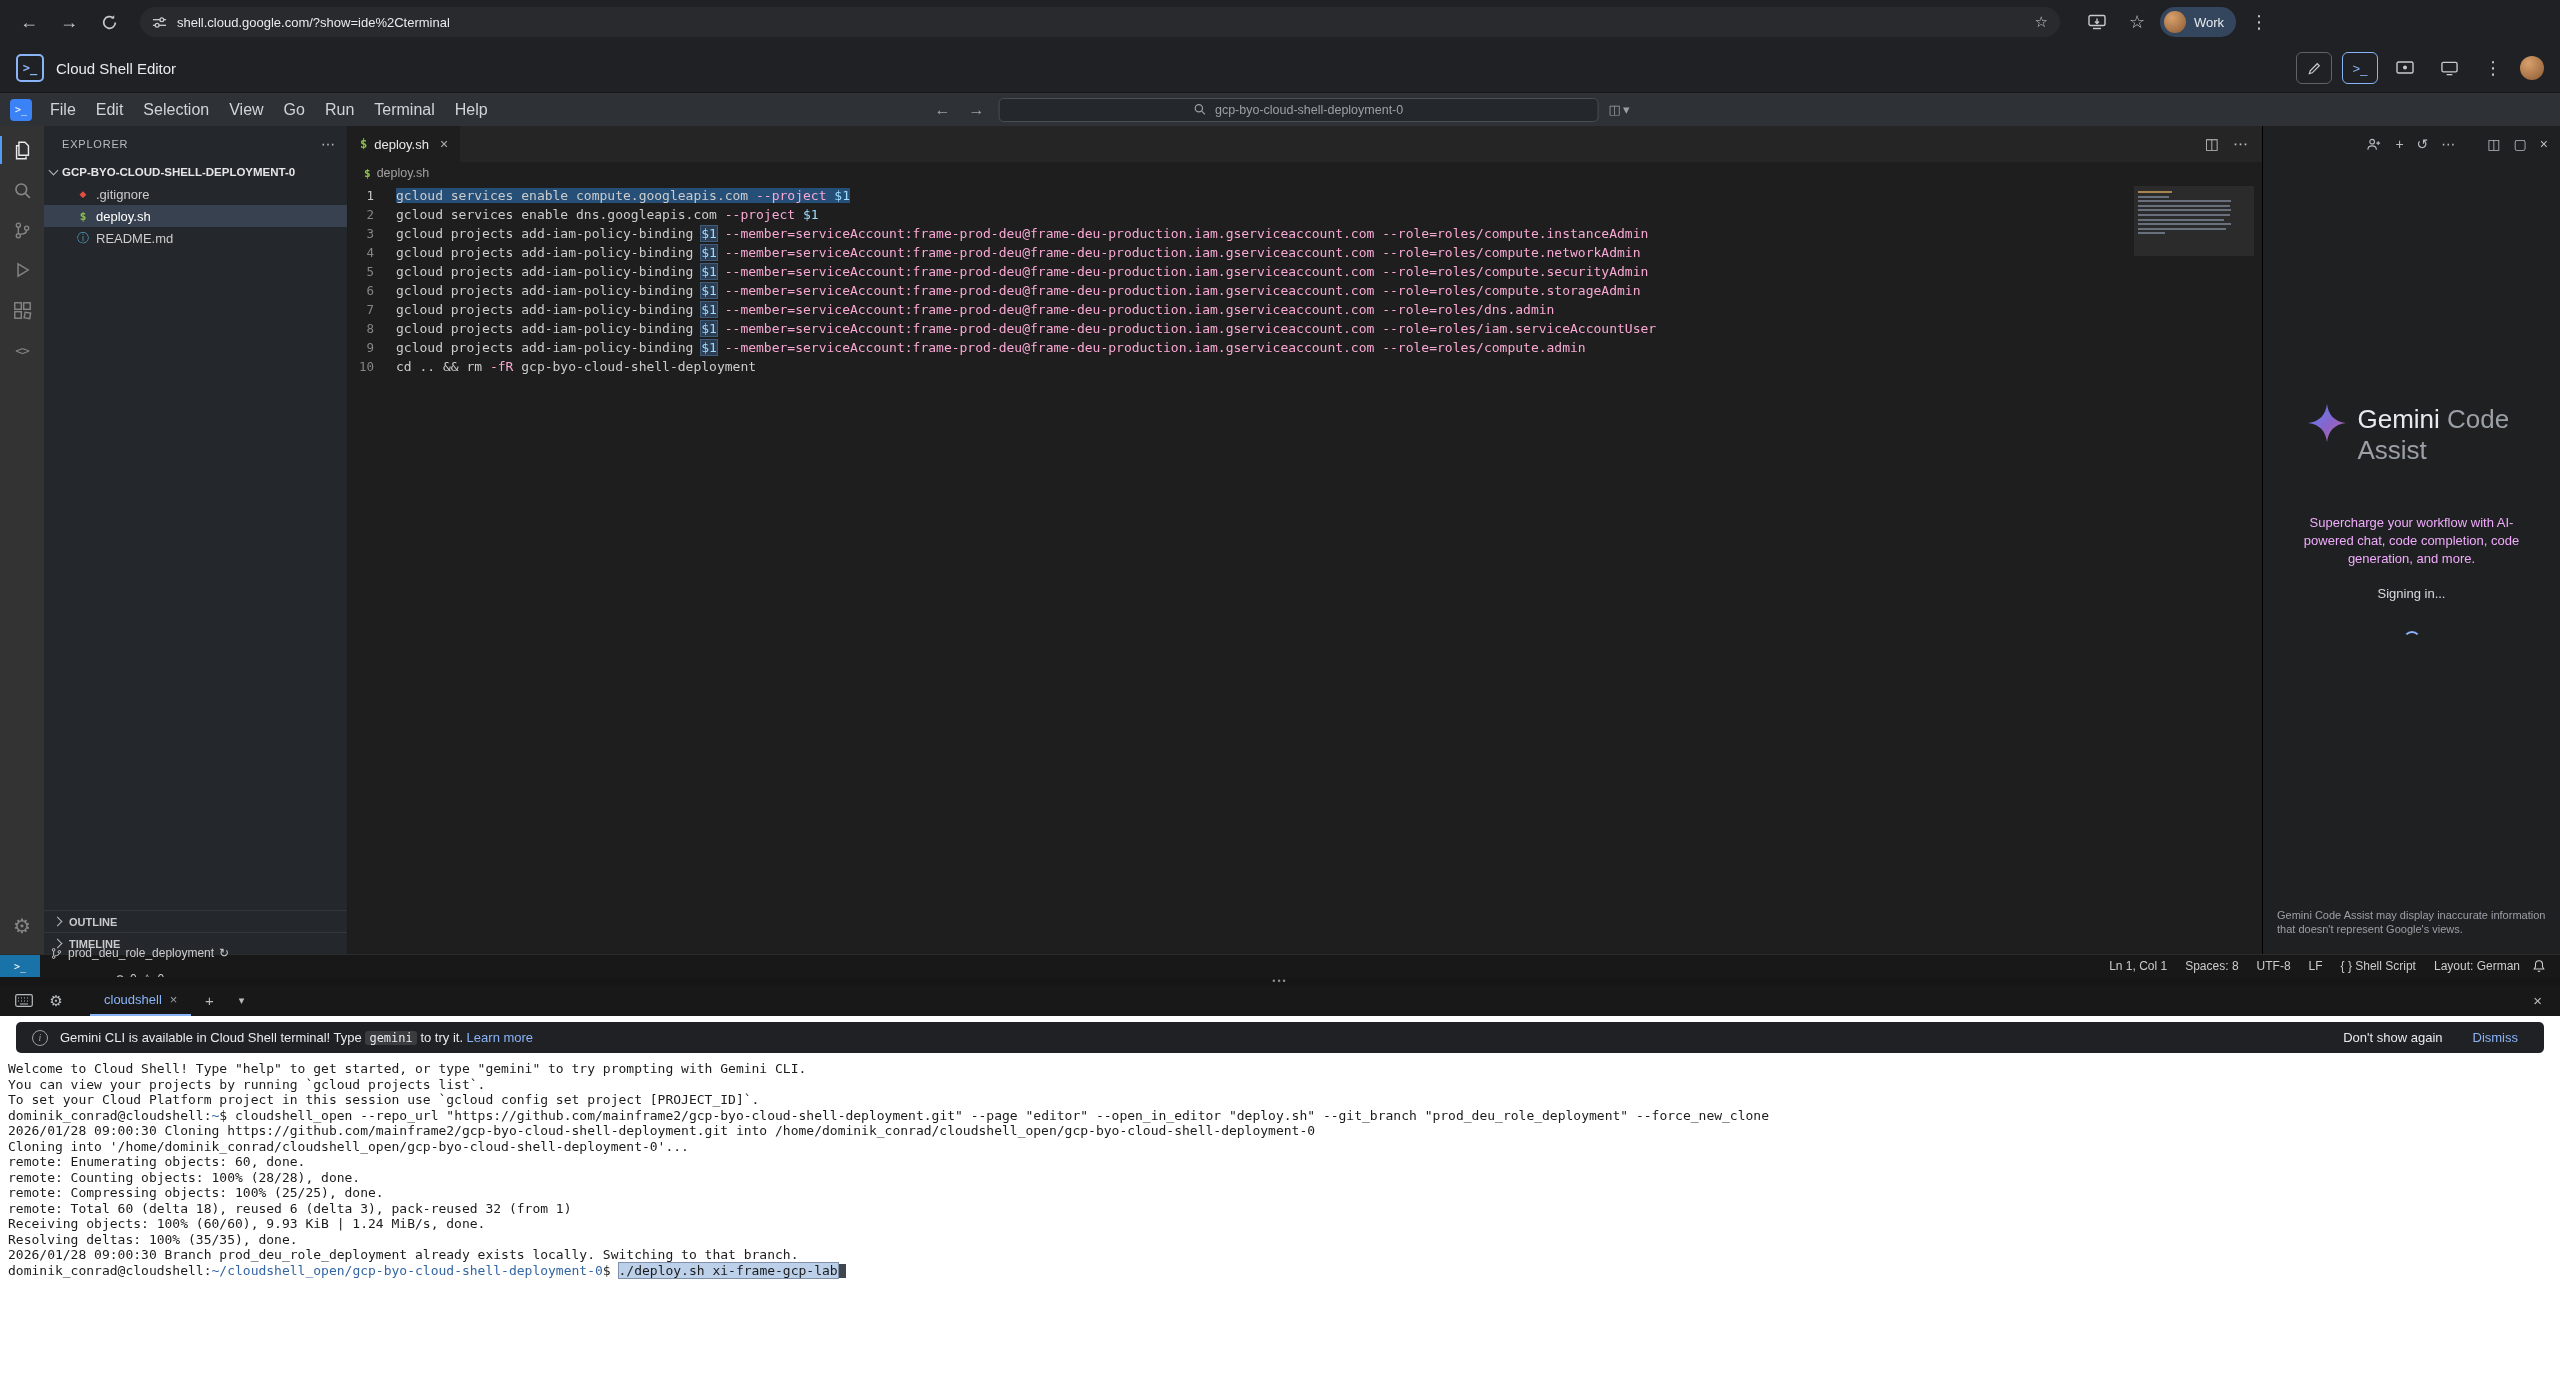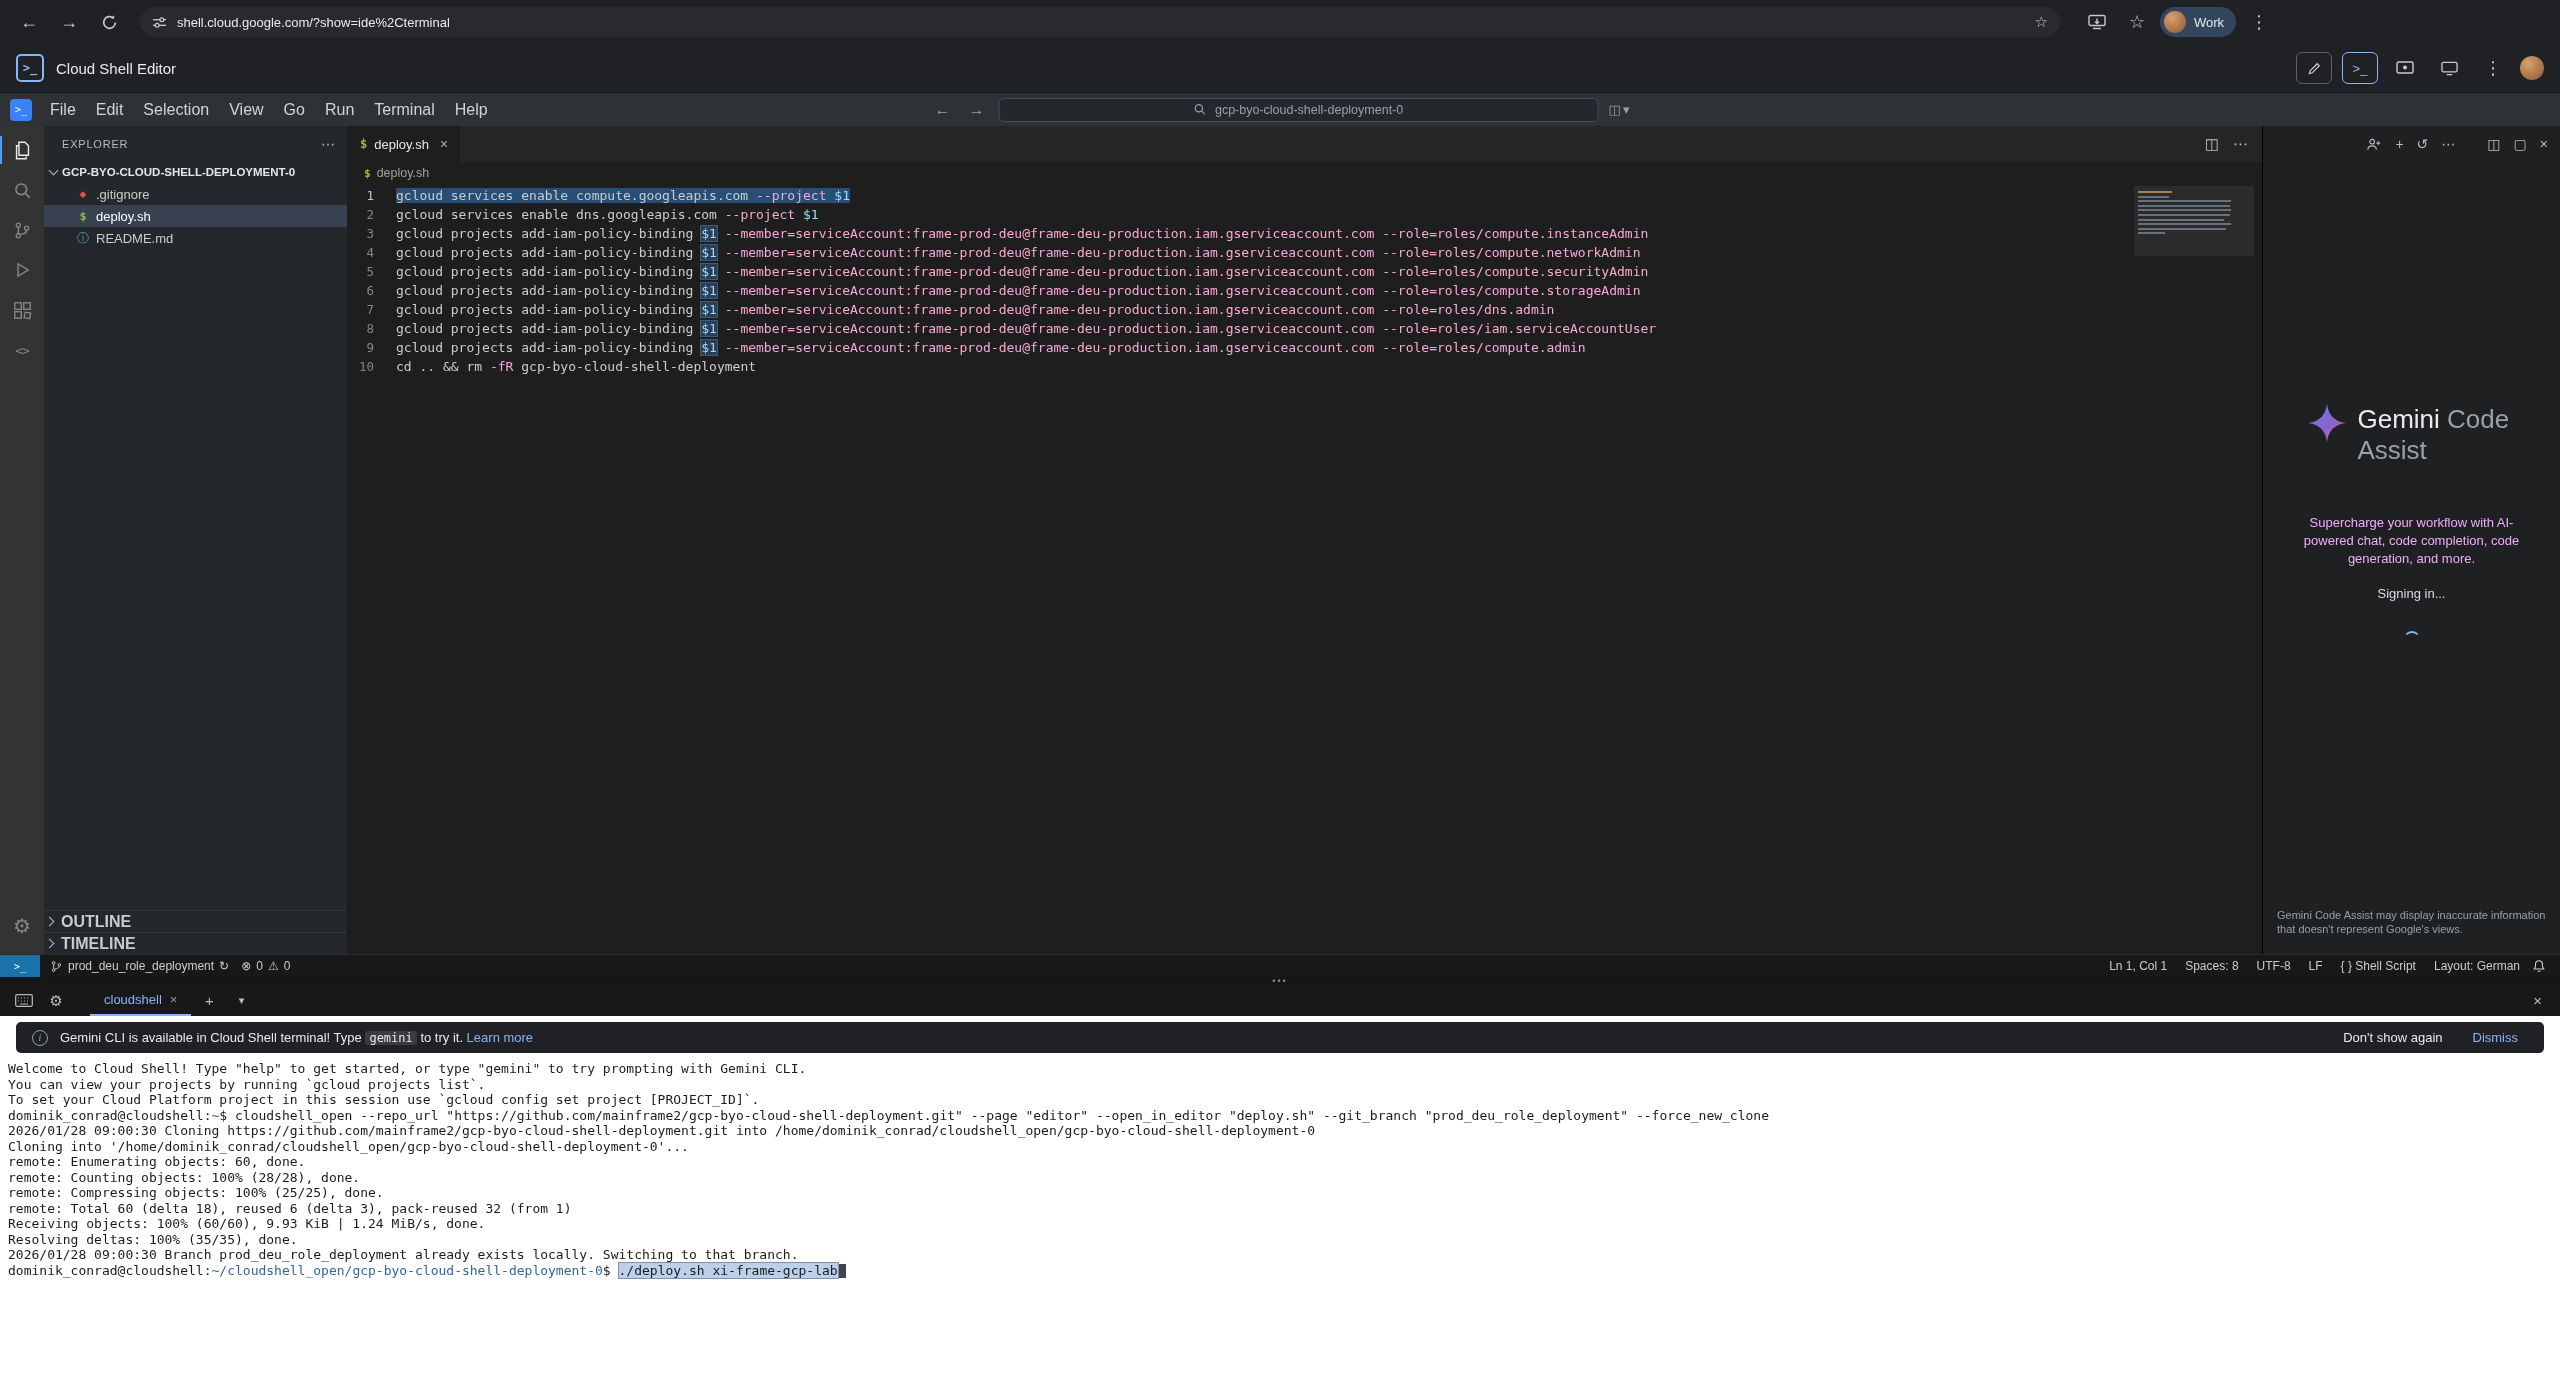--- a/index.html
+++ b/index.html
@@ -71,22 +71,22 @@
   .file.selected { background:#37414f; color:#ffffff; }
   .file-ic { width:14px; text-align:center; font-size:11px; flex:none; }
   .file-ic.git { color:#e44d42; font-size:9px; }
   .file-ic.sh { color:#8dc149; font-family:"DejaVu Sans Mono",monospace; font-weight:bold; }
   .file-ic.md { color:#519aba; font-size:12px; }
   .chev { width:7px; height:7px; border-right:1.5px solid #b8bcc0; border-bottom:1.5px solid #b8bcc0;
           display:inline-block; flex:none; }
   .chev.down { transform:rotate(45deg); margin-top:-3px; }
   .chev.right { transform:rotate(-45deg); margin-left:2px; }
   .side-fill { flex:1; }
-  .side-sec { height:22px; display:flex; align-items:center; gap:8px; 
-              border-top:1px solid rgba(255,255,255,0.07); font-size:16px; font-weight:bold; color:#c8cacc; }
+  .side-sec { height:22px; display:flex; align-items:center; gap:8px; padding-left:8px;
+              border-top:1px solid rgba(255,255,255,0.07); font-size:11px; font-weight:bold; color:#c8cacc; }
 
   
   .editor { flex:1; background:#1e1e1e; display:flex; flex-direction:column; min-width:0; }
   .tabbar { height:36px; background:#252526; display:flex; align-items:stretch; flex:none; }
   .tab { background:#1e1e1e; display:flex; align-items:center; gap:7px; padding:0 12px; font-size:13px;
          color:#e8e8e8; border-right:1px solid #252526; }
   .tab .dollar { color:#8dc149; font-family:"DejaVu Sans Mono",monospace; font-weight:bold; font-size:12px; }
   .tab .tclose { color:#b0b0b0; font-size:14px; margin-left:4px; }
   .tab-actions { margin-left:auto; display:flex; align-items:center; gap:14px; padding-right:14px; color:#c0c0c0; font-size:15px; }
   .breadcrumb { height:22px; display:flex; align-items:center; gap:6px; padding-left:16px; font-size:12.5px;
@@ -125,21 +125,21 @@
                border:2px solid transparent; border-top-color:#8ab4f8; border-radius:50%;
                animation:gspin 1s linear infinite; }
   @keyframes gspin { to { transform:rotate(360deg); } }
   .g-disclaimer { position:absolute; left:14px; right:14px; top:782px; font-size:11px; line-height:14px; color:#9aa0a6; }
 
   
   .statusbar { position:absolute; left:0; top:954px; width:2560px; height:23px; background:#181818;
                border-top:1px solid #2b2b2b; display:flex; align-items:center; color:#cccccc; font-size:12px; }
   .sb-remote { width:40px; height:100%; background:#1a73a8; color:#fff; display:flex; align-items:center;
                justify-content:center; font-family:"DejaVu Sans Mono",monospace; font-size:10px; flex:none; }
-  .sb-left { display:flex; align-items:center; gap:12px; padding-left:10px; }
+  .sb-left { display:flex; align-items:center; gap:12px; padding-left:10px;flex-direction:column; }
   .sb-group { display:flex; align-items:center; gap:5px; }
   .sb-right { margin-left:auto; display:flex; align-items:center; gap:18px; padding-right:12px; }
   .sb-item { white-space:nowrap; }
   .sb-ic { font-size:12px; }
 
   
   .sash { position:absolute; left:0; top:977px; width:2560px; height:8px; background:#161616;
           display:flex; align-items:center; justify-content:center; color:#8a8a8a; font-size:9px; letter-spacing:2px; }
   .term-head { position:absolute; left:0; top:985px; width:2560px; height:31px; background:#181818;
                display:flex; align-items:center; gap:4px; padding:0 10px; color:#b8bcc0; }

